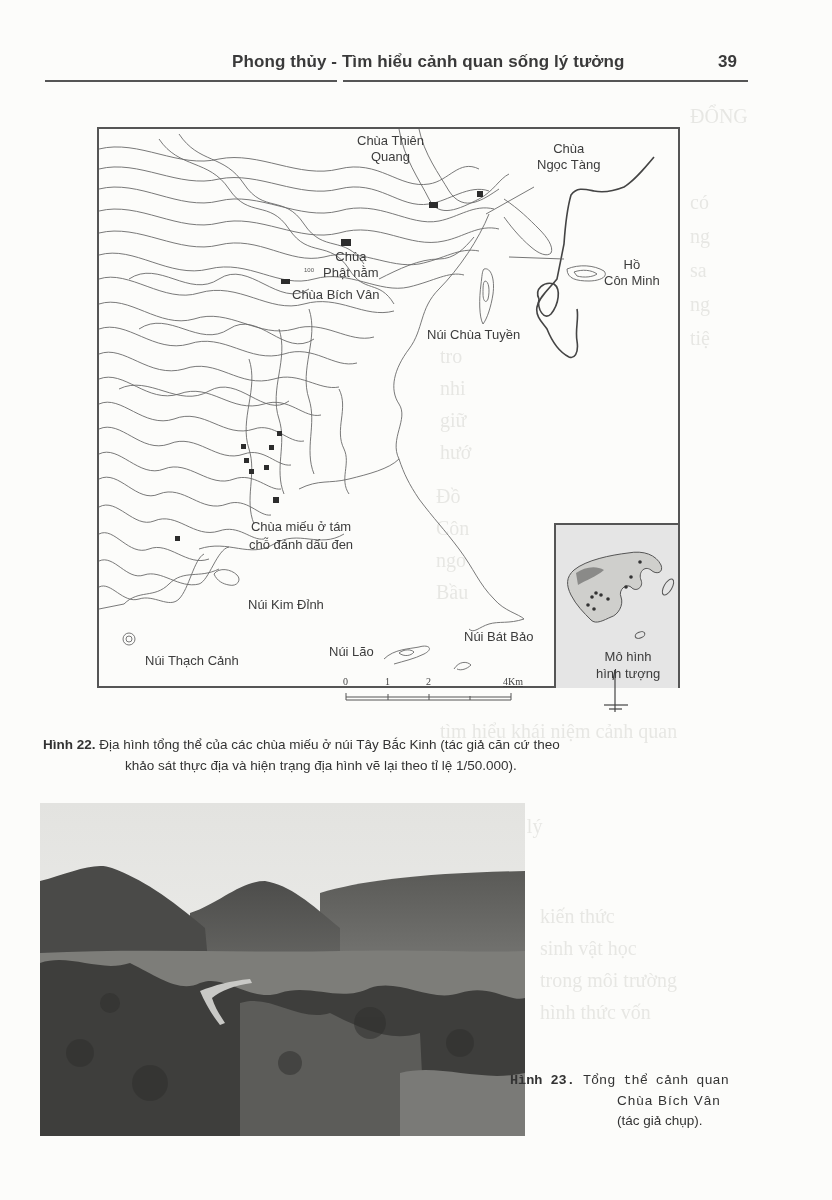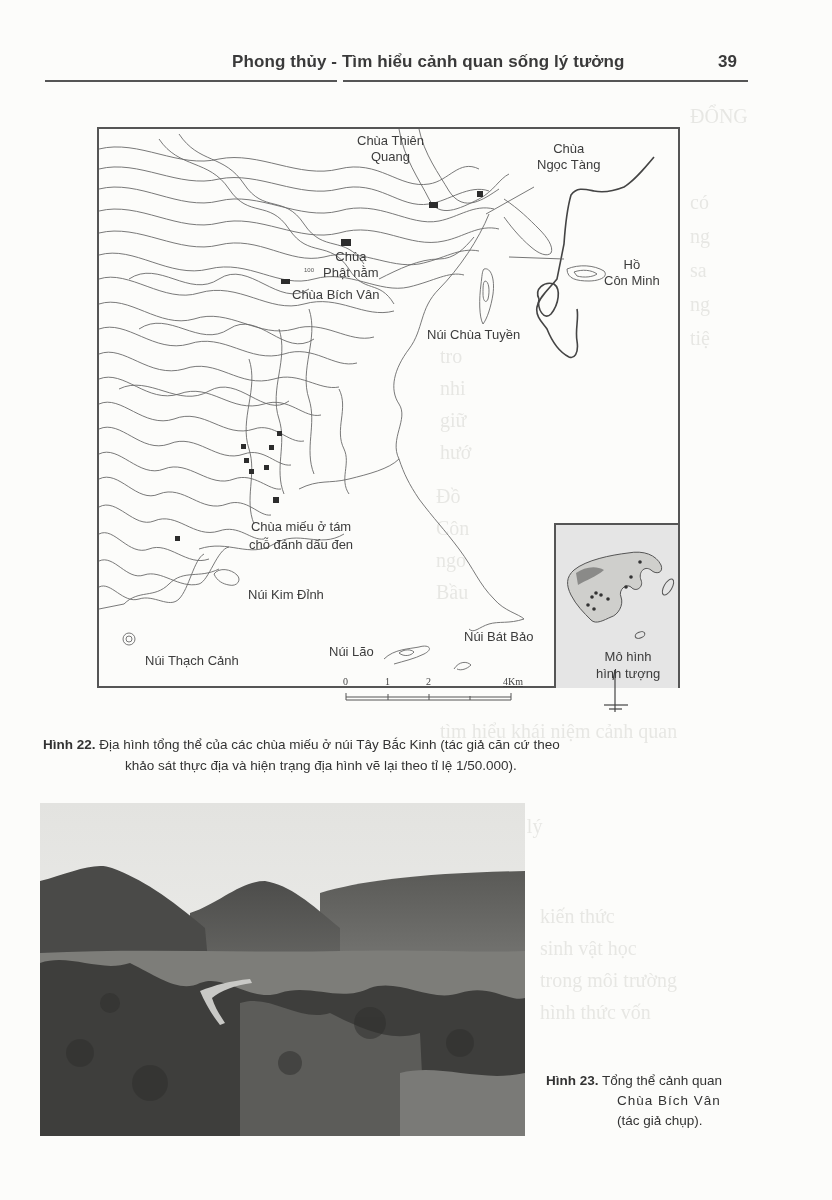--- a/index.html
+++ b/index.html
@@ -164,21 +164,21 @@
     <span>Hồ</span><br><span>Côn Minh</span>
   </div>
   <div class="lbl" style="left:224px;top:120px;">
     <span>Chùa</span><br><span>Phật nằm</span>
   </div>
   <div class="lbl" style="left:193px;top:158px;">Chùa Bích Vân</div>
   <div class="lbl" style="left:328px;top:198px;">Núi Chùa Tuyền</div>
   <div class="lbl" style="left:150px;top:389px;line-height:18px;">
     <span>Chùa miếu ở tám</span><br><span>chỗ đánh dấu đen</span>
   </div>
-  <div class="lbl" style="left:149px;top:458px;text-align:center;">Núi Kim Đỉnh</div>
+  <div class="lbl" style="left:149px;top:468px;text-align:center;">Núi Kim Đỉnh</div>
   <div class="lbl" style="left:46px;top:524px;">Núi Thạch Cảnh</div>
   <div class="lbl" style="left:230px;top:515px;">Núi Lão</div>
   <div class="lbl" style="left:365px;top:500px;">Núi Bát Bảo</div>
 
   <div class="inset">
     <svg width="122" height="163" viewBox="0 0 122 163">
       <path d="M18,45 C30,35 55,30 72,28 C88,25 100,30 105,40 C108,48 100,50 95,45 C88,40 82,48 85,55 C88,62 80,68 75,62 C70,58 62,65 65,72 C68,80 62,90 55,92 C48,95 40,100 35,95 C28,88 20,80 15,70 C10,60 10,52 18,45 Z" fill="#cfcfcc" stroke="#555" stroke-width="1"></path>
       <path d="M20,48 C28,42 40,40 48,45 C40,52 30,55 22,60 Z" fill="#8a8a88"></path>
       <g fill="#333">
         <circle cx="36" cy="72" r="1.8"></circle>
@@ -269,18 +269,18 @@
       <circle cx="40" cy="250" r="14"></circle>
         <circle cx="110" cy="280" r="18"></circle>
         <circle cx="250" cy="260" r="12"></circle>
       <circle cx="330" cy="220" r="16"></circle>
         <circle cx="420" cy="240" r="14"></circle>
         <circle cx="70" cy="200" r="10"></circle>
     </g>
   </svg>
 </div>
 
-<div class="caption" style="left:546px;top:1071px;line-height:20px;">
+<div class="caption" style="left:510px;top:1071px;line-height:20px;font-family:Liberation Mono, monospace;">
   <b>Hình 23.</b>
   <span>Tổng thể cảnh quan</span>
 </div>
 <div class="caption" style="left:617px;top:1091px;letter-spacing:1px;">Chùa Bích Vân</div>
 <div class="caption" style="left:617px;top:1111px;">(tác giả chụp).</div>
 
 </body></html>

